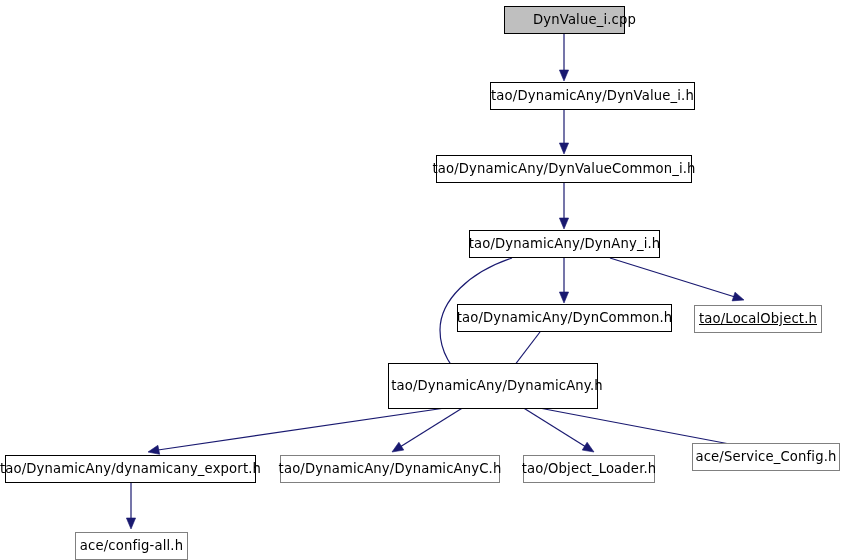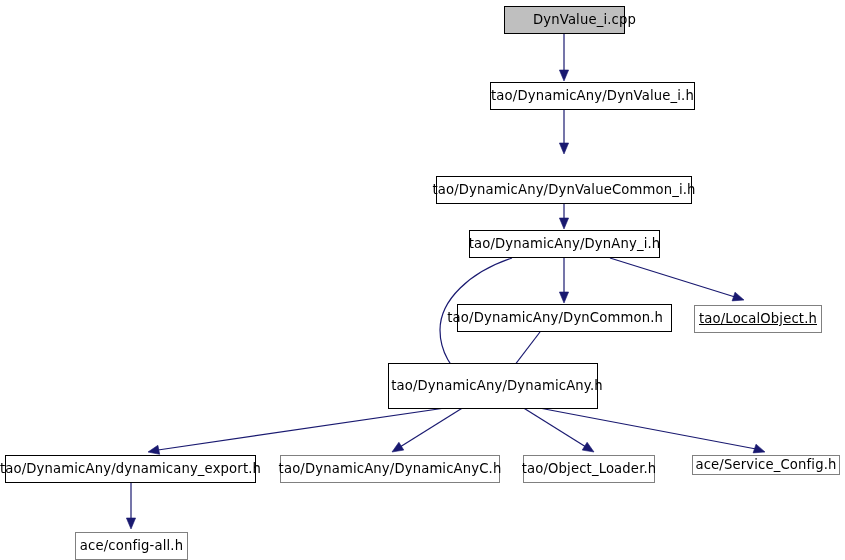--- a/index.html
+++ b/index.html
@@ -80,44 +80,44 @@
       <path d="M 131,483 L 131,522" fill="none" stroke="#191970" stroke-width="1.2"></path>
       <polygon points="131,529 126.4,518 135.6,518" fill="#191970" stroke="#191970" stroke-width="0.6"></polygon>
     </svg>
   <div id="nodes">
       <div class="node filled" style="left: 504px; top: 6px; width: 121px; height: 28px; padding-left: 40px;">
         <span class="node-label">DynValue_i.cpp</span>
       </div>
       <div class="node border-black" style="left: 462px; top: 82px; width: 205px; height: 28px; margin-left: 28px;">
         <span class="node-label">tao/DynamicAny/DynValue_i.h</span>
       </div>
-      <div class="node border-black" style="left: 436px; top: 155px; width: 256px; height: 28px; margin-top: 21px;">
+      <div class="node border-black" style="left: 436px; top: 155px; width: 256px; height: 28px;">
         <span class="node-label">tao/DynamicAny/DynValueCommon_i.h</span>
       </div>
       <div class="node border-black" style="left: 469px; top: 230px; width: 191px; height: 28px;">
         <span class="node-label">tao/DynamicAny/DynAny_i.h</span>
       </div>
-      <div class="node border-black" style="left: 457px; top: 304px; width: 215px; height: 28px; justify-content: flex-end;">
+      <div class="node border-black" style="left: 457px; top: 304px; width: 215px; height: 28px;">
         <span class="node-label">tao/DynamicAny/DynCommon.h</span>
       </div>
       <div class="node" style="left: 694px; top: 305px; width: 128px; height: 28px; text-decoration: underline;">
         <span class="node-label">tao/LocalObject.h</span>
       </div>
       <div class="node border-black" style="left: 388px; top: 363px; width: 210px; height: 46px; padding-left: 8px;">
         <span class="node-label">tao/DynamicAny/DynamicAny.h</span>
       </div>
       <div class="node border-black" style="left: 5px; top: 455px; width: 251px; height: 28px;">
         <span class="node-label">tao/DynamicAny/dynamicany_export.h</span>
       </div>
       <div class="node" style="left: 280px; top: 455px; width: 220px; height: 28px;">
         <span class="node-label">tao/DynamicAny/DynamicAnyC.h</span>
       </div>
       <div class="node" style="left: 523px; top: 455px; width: 132px; height: 28px;">
         <span class="node-label">tao/Object_Loader.h</span>
       </div>
-      <div class="node" style="left: 692px; top: 455px; width: 148px; height: 20px;">
+      <div class="node" style="left: 692px; top: 443px; width: 148px; height: 28px;">
         <span class="node-label">ace/Service_Config.h</span>
       </div>
       <div class="node" style="left: 75px; top: 532px; width: 113px; height: 28px;">
         <span class="node-label">ace/config-all.h</span>
       </div>
     </div>
 </div>
 
 </body></html>

